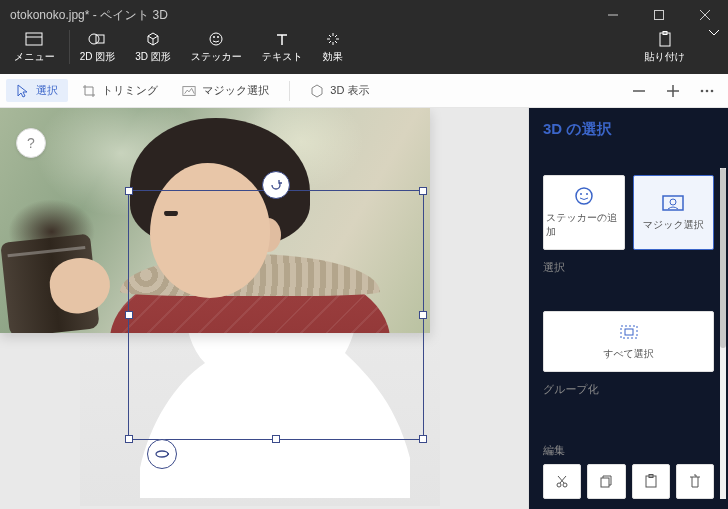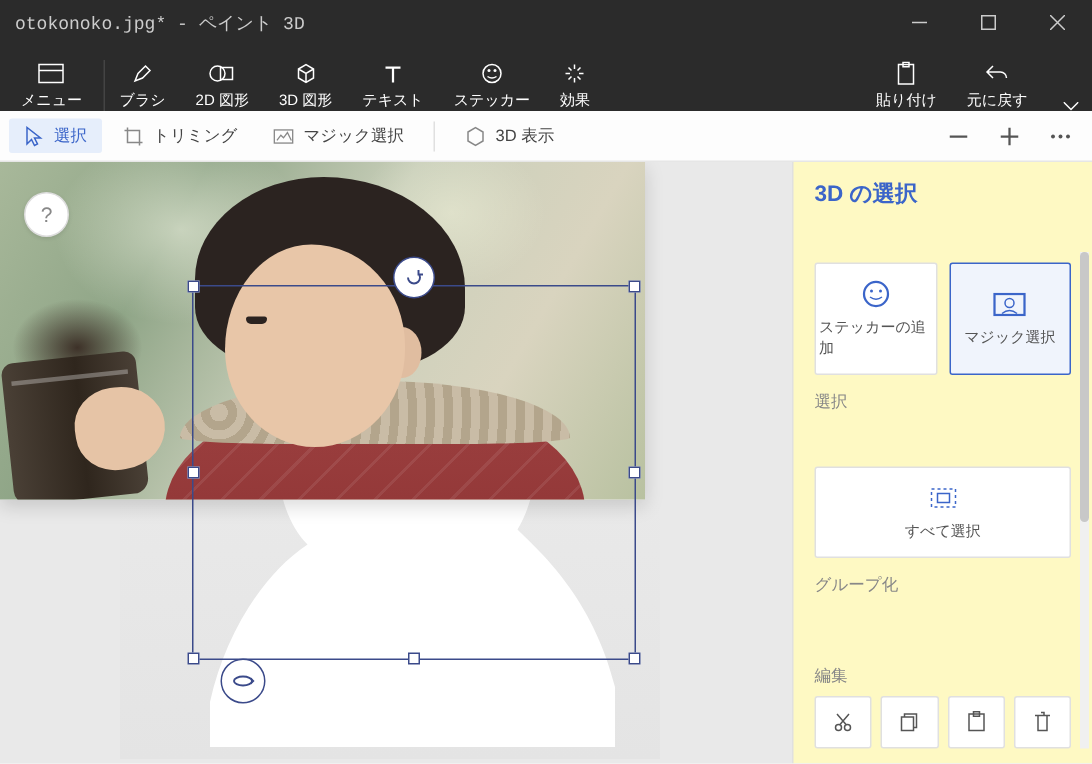--- a/index.html
+++ b/index.html
@@ -2,26 +2,26 @@
 <html><head>
 <meta charset="utf-8">
 <style>
 * { margin: 0; padding: 0; box-sizing: border-box; font-family: "Yu Gothic UI", "Segoe UI", sans-serif; }
 body { width: 728px; height: 509px; background: #f0f0f0; overflow: hidden; }
 
 .window { width: 100%; height: 100%; display: flex; flex-direction: column; background: #fff; }
 
 
 .titlebar { height: 30px; background: #2b2b2b; display: flex; align-items: center; color: #ccc; font-size: 12px; }
-.titlebar .title { padding-left: 10px; flex: 1; font-family: Liberation Mono, monospace; }
+.titlebar .title { padding-left: 10px; flex: 1; }
 .winbtn { width: 46px; height: 30px; display: flex; align-items: center; justify-content: center; cursor: pointer; }
 .winbtn svg { width: 10px; height: 10px; }
 
 
-.ribbon { height: 44px; background: #2b2b2b; display: flex; align-items: flex-end; color: #fff; }
+.ribbon { height: 44px; background: #2b2b2b; display: flex; align-items: flex-start; color: #fff; }
 .ribbon-btn { display: flex; flex-direction: column; align-items: center; justify-content: center; padding: 0 10px; font-size: 10px; cursor: pointer; gap: 2px; }
 .ribbon-btn .icn { height: 18px; display: flex; align-items: center; justify-content: center; }
 .ribbon-btn.menu { padding: 0 14px; border-right: 1px solid #444; }
 .ribbon-spacer { flex: 1; }
 .ribbon-divider { width: 1px; background: #444; margin: 6px 2px; }
 .ribbon-expand { width: 28px; display:flex; align-items:center; justify-content:center; }
 
 
 .toolbar { height: 34px; background: #fdfdfd; border-bottom: 1px solid #e6e6e6; display: flex; align-items: center; padding: 0 6px; gap: 4px; }
 .tool { display: flex; align-items: center; gap: 6px; padding: 4px 10px; font-size: 11px; color: #444; border-radius: 2px; cursor: pointer; }
@@ -54,21 +54,21 @@
 .silhouette svg { width:100%; height:100%; }
 
 .sel-box { position:absolute; top: 82px; left: 128px; width: 296px; height: 250px; border: 1px solid #3b4a8a; }
 .handle { position:absolute; width: 8px; height: 8px; background:#fff; border:1px solid #3b4a8a; }
 .h-tl{top:-4px;left:-4px}.h-tr{top:-4px;right:-4px}.h-bl{bottom:-4px;left:-4px}.h-br{bottom:-4px;right:-4px}
 .h-t{top:-4px;left:calc(50% - 4px)}.h-b{bottom:-4px;left:calc(50% - 4px)}.h-l{left:-4px;top:calc(50% - 4px)}.h-r{right:-4px;top:calc(50% - 4px)}
 .rot-top { position:absolute; top:-6px; left:calc(50% - 14px); width:28px; height:28px; transform: translateY(-50%); background:#fff;border:1px solid #3b4a8a;border-radius:50%; display:flex;align-items:center;justify-content:center;color:#3b4a8a; cursor:pointer;}
 .rot-bot { position:absolute; bottom:-30px; left:18px; width:30px; height:30px; background:#fff;border:1px solid #3b4a8a;border-radius:50%; display:flex;align-items:center;justify-content:center;color:#3b4a8a; cursor:pointer;}
 
 
-.panel { width: 200px; background:#fef9c3; border-left:1px solid #e0e0e0; padding: 12px 14px; overflow-y: hidden; position:relative; }
+.panel { width: 200px; background:#0f172a; border-left:1px solid #e0e0e0; padding: 12px 14px; overflow-y: hidden; position:relative; }
 .panel h2 { font-size: 15px; font-weight: 600; color: #3b65c9; margin-bottom: 12px; }
 .row2 { display:flex; gap:8px; margin-bottom:10px;margin-top:36px; }
 .card { flex:1; border:1px solid #e0e0e0; background:#fff; display:flex; flex-direction:column; align-items:center; justify-content:center; padding: 10px 2px; font-size:10px; color:#555; cursor:pointer; gap:5px; border-radius:2px; }
 .card.selected { border-color:#3b65c9; background:#f0f4fc; }
 .card .cicn { height:20px; color:#3b65c9; display:flex;align-items:center;justify-content:center; }
 .card.disabled { color:#bbb; cursor:default; }
 .card.disabled .cicn { color:#ccc; }
 .sect { font-size:11px; color:#888; margin: 8px 0 6px; }
 .row4 { display:flex; gap:6px; margin-bottom:8px; }
 .sq { flex:1; aspect-ratio: 1.1; border:1px solid #e0e0e0; background:#fff; display:flex; align-items:center; justify-content:center; cursor:pointer; color:#555; border-radius:2px; }
@@ -104,88 +104,72 @@
       <span class="icn">
           <svg width="18" height="14" viewBox="0 0 18 14">
             <rect x="1" y="1" width="16" height="12" fill="none" stroke="#fff"></rect>
             <path d="M1 5h16" stroke="#fff"></path>
           </svg>
         </span>
       <span>メニュー</span>
     </div>
     <div class="ribbon-btn">
       <span class="icn">
-          <svg width="16" height="16" viewBox="0 0 16 16">
-            <path d="M3 13l2-5 5-5 3 3-5 5-5 2z" fill="none" stroke="#fff"></path>
-          </svg>
-        </span>
-      <span>ブラシ</span>
-    </div>
-    <div class="ribbon-btn">
-      <span class="icn">
           <svg width="18" height="16" viewBox="0 0 18 16">
             <circle cx="6" cy="8" r="5" fill="none" stroke="#fff"></circle>
             <rect x="8" y="4" width="8" height="8" fill="none" stroke="#fff"></rect>
           </svg>
         </span>
       <span>2D 図形</span>
     </div>
     <div class="ribbon-btn">
       <span class="icn">
           <svg width="16" height="16" viewBox="0 0 16 16">
             <path d="M3 5l5-3 5 3v6l-5 3-5-3z M3 5l5 3 5-3 M8 8v6" fill="none" stroke="#fff"></path>
           </svg>
         </span>
       <span>3D 図形</span>
-    </div>
-    <div class="ribbon-btn">
-      <span class="icn">
-          <svg width="14" height="14" viewBox="0 0 14 14">
-            <path d="M2 3h10M7 3v10" stroke="#fff" stroke-width="1.5"></path>
-          </svg>
-        </span>
-      <span>テキスト</span>
     </div>
     <div class="ribbon-btn">
       <span class="icn">
           <svg width="16" height="16" viewBox="0 0 16 16">
             <circle cx="8" cy="8" r="6" fill="none" stroke="#fff"></circle>
             <circle cx="6" cy="6" r="1" fill="#fff"></circle>
             <circle cx="10" cy="6" r="1" fill="#fff"></circle>
             <path d="M5 10q3 2 6 0" fill="none" stroke="#fff"></path>
           </svg>
         </span>
       <span>ステッカー</span>
     </div>
     <div class="ribbon-btn">
       <span class="icn">
+          <svg width="14" height="14" viewBox="0 0 14 14">
+            <path d="M2 3h10M7 3v10" stroke="#fff" stroke-width="1.5"></path>
+          </svg>
+        </span>
+      <span>テキスト</span>
+    </div>
+    <div class="ribbon-btn">
+      <span class="icn">
           <svg width="16" height="16" viewBox="0 0 16 16">
             <path d="M8 2v3M8 11v3M2 8h3M11 8h3M4 4l2 2M10 10l2 2M12 4l-2 2M6 10l-2 2" stroke="#fff"></path>
           </svg>
         </span>
       <span>効果</span>
     </div>
     <div class="ribbon-spacer"></div>
     <div class="ribbon-divider"></div>
     <div class="ribbon-btn">
       <span class="icn">
           <svg width="14" height="16" viewBox="0 0 14 16">
             <rect x="2" y="2" width="10" height="13" fill="none" stroke="#fff"></rect>
             <rect x="5" y="0.5" width="4" height="3" fill="none" stroke="#fff"></rect>
           </svg>
         </span>
       <span>貼り付け</span>
-    </div>
-    <div class="ribbon-btn">
-      <span class="icn">
-          <svg width="16" height="14" viewBox="0 0 16 14">
-            <path d="M5 2L1 6l4 4M1 6h9a4 4 0 014 4" fill="none" stroke="#fff"></path>
-          </svg>
-        </span>
-      <span>元に戻す</span>
     </div>
     <div class="ribbon-divider"></div>
     <div class="ribbon-expand">
         <svg width="10" height="6" viewBox="0 0 10 6">
           <path d="M0 0l5 5 5-5" fill="none" stroke="#fff"></path>
         </svg>
       </div>
   </div>
 
   <div class="toolbar">

